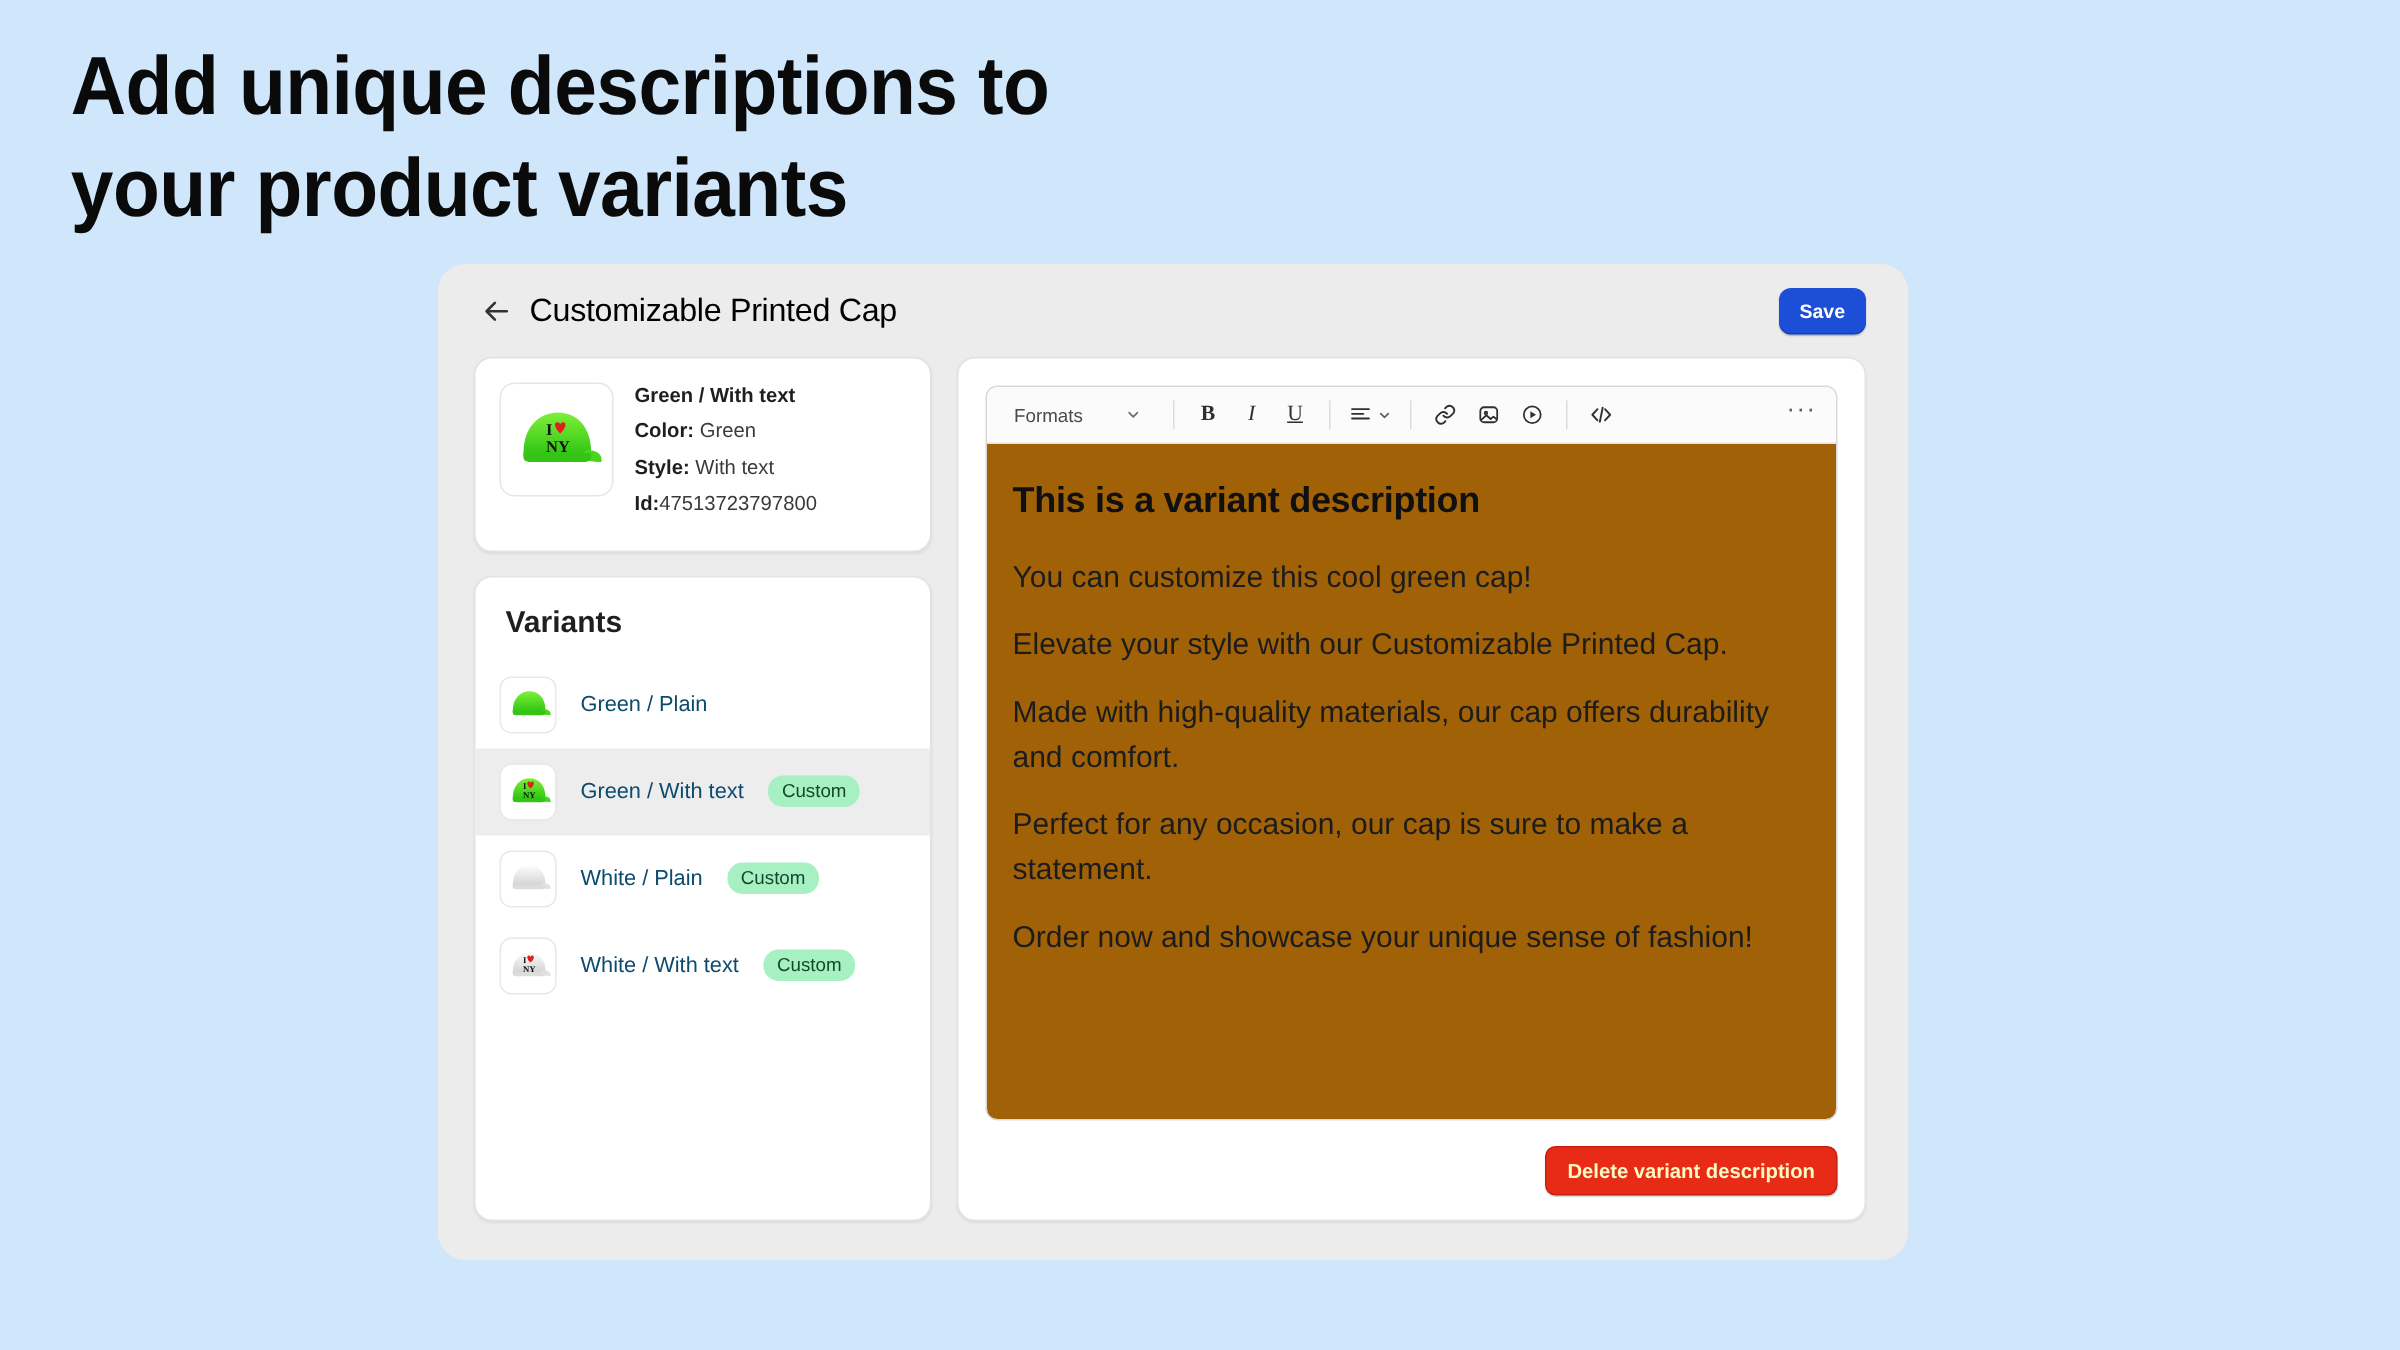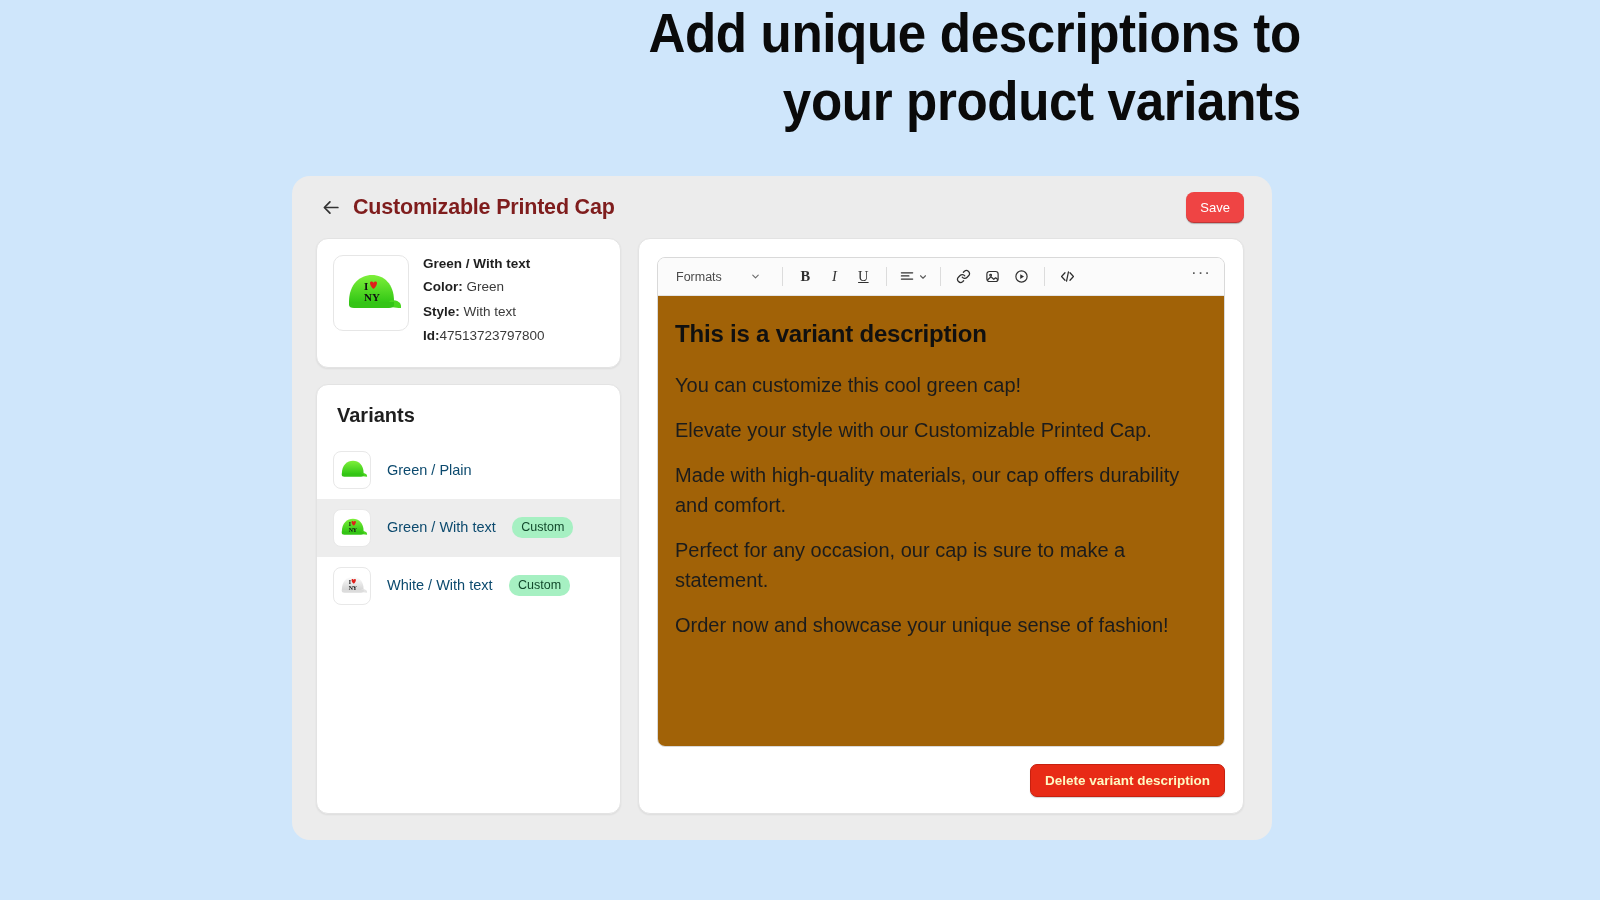--- a/index.html
+++ b/index.html
@@ -12,21 +12,22 @@
 
   body {
     background: #cfe6fb;
     font-family: "Liberation Sans", sans-serif;
     -webkit-font-smoothing: antialiased;
   }
 
   
   .hero {
     width: 1348px;
-    text-align: right;
+    padding-top: 24px;
+    text-align: left;
   }
   .hero h1 {
     font-family: "Liberation Sans Narrow", "Liberation Sans", sans-serif;
     font-size: 55px;
     line-height: 1.23;
     font-weight: 700;
     color: #0a0a0a;
     letter-spacing: -0.4px;
     transform: scaleX(0.93);
     transform-origin: center top;
@@ -55,32 +56,32 @@
     color: #333;
     display: flex;
     align-items: center;
     justify-content: center;
     margin-right: 11px;
     cursor: pointer;
   }
   .back-arrow svg { width: 19px; height: 19px; }
   .app-title {
     font-size: 21.5px;
-    font-weight: 700;
-    color: #7f1d1d;
+    font-weight: 400;
+    color: #000000;
     letter-spacing: -0.2px;
     flex: 1;
   }
   .save-btn {
-    background: #ef4444;
+    background: #1d4ed8;
     color: #fff;
     border: none;
     border-radius: 8px;
     font-size: 13px;
-    font-weight: 400;
+    font-weight: 700;
     font-family: "Liberation Sans", sans-serif;
     padding: 8px 14px;
     cursor: pointer;
     box-shadow: 0 1px 1px rgba(0,0,0,0.25), inset 0 -1px 0 rgba(0,0,0,0.2);
     margin-left: 28px;
   }
 
   
   .app-body {
     display: flex;
@@ -409,20 +410,39 @@
                 <text x="0" y="22" font-family="Liberation Serif, serif" font-size="12" font-weight="700" fill="#111">NY</text>
               </g>
             </svg>
           </span>
           <span>
             <span class="variant-label">Green / With text</span>
             <span class="badge">Custom</span>
           </span>
         </div>
 
+        <div class="variant-row">
+          <span class="thumb-sm">
+            <svg viewBox="0 0 64 64">
+              <defs>
+                  <linearGradient id="wp1" x1="0" y1="0" x2="0" y2="1">
+                <stop offset="0" stop-color="#fdfdfd"></stop>
+                    <stop offset="1" stop-color="#d2d2d2"></stop>
+                  </linearGradient>
+                </defs>
+              <path d="M10 41 C10 23 21 14 33 14 C45 14 55 23 55 40 L55 43 L10 43 Z" fill="url(#wp1)"></path>
+              <path d="M52 39 C59 39 62 42 62 45 L62 47 C56 47 50 46 48 43 Z" fill="#e4e4e4"></path>
+              <path d="M10 41 L55 41 L55 44 C55 46 53 47 50 47 L15 47 C12 47 10 46 10 44 Z" fill="#dcdcdc"></path>
+            </svg>
+          </span>
+          <span>
+            <span class="variant-label">White / Plain</span>
+            <span class="badge">Custom</span>
+          </span>
+        </div>
 
         <div class="variant-row">
           <span class="thumb-sm">
             <svg viewBox="0 0 64 64">
               <defs>
                   <linearGradient id="ww1" x1="0" y1="0" x2="0" y2="1">
                 <stop offset="0" stop-color="#fdfdfd"></stop>
                     <stop offset="1" stop-color="#d2d2d2"></stop>
                   </linearGradient>
                 </defs>

